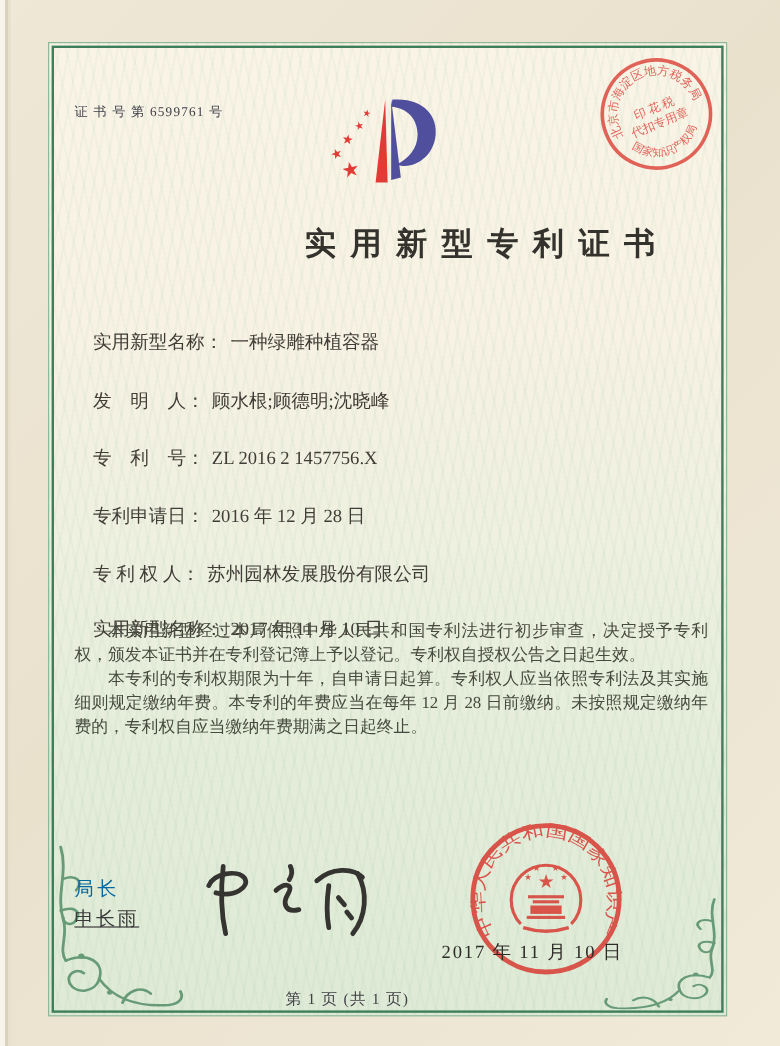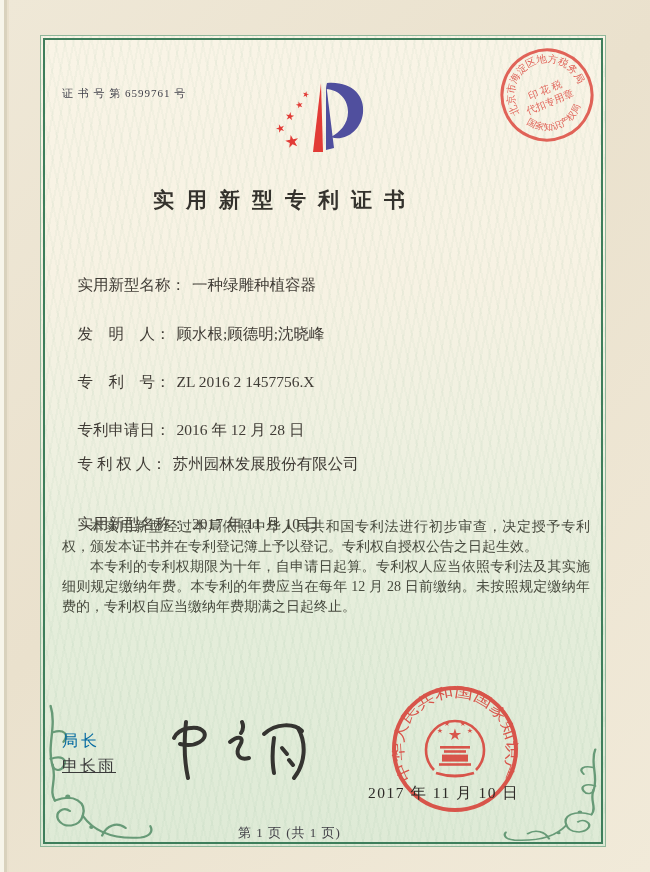--- a/index.html
+++ b/index.html
@@ -17,21 +17,21 @@
     background:
       repeating-linear-gradient(100deg,rgba(125,175,140,.06) 0 2px,rgba(0,0,0,0) 2px 8px),
       repeating-linear-gradient(78deg,rgba(125,175,140,.05) 0 2px,rgba(0,0,0,0) 2px 9px),
       linear-gradient(180deg,#f9f4e6 0%,#f7f2e3 30%,#eef0e0 52%,#e4edda 74%,#deead6 100%);
   }
   .frame{position:absolute;left:40px;top:35px;width:564px;height:810px;
     border:1px solid #8fb79a;}
   .frame::after{content:"";position:absolute;inset:2px;border:2px solid #3e7e5b;}
   .abs{position:absolute;}
   .cert-number{left:62px;top:86px;font-size:11px;letter-spacing:1px;color:#3f3f49;}
-  .title{left:0;top:186px;width:558px;text-align:center;font-size:21px;font-weight:600;
+  .title{left:0;top:186px;width:558px;text-align:right;font-size:26px;font-weight:600;
     letter-spacing:12px;padding-left:12px;box-sizing:border-box;color:#34322d;}
   .frow{left:62px;font-size:15.5px;color:#403c36;white-space:pre;}
   .frow .fvalue{margin-left:6px;margin-top:36px;}
   .body-block{left:62px;top:517px;width:528px;font-size:14px;line-height:20px;
     text-align:justify;color:#474a3e;}
   .body-block p{margin:0;text-indent:2em;}
   .sig-title{left:62px;top:731px;font-size:16px;letter-spacing:3px;color:#0369a1;}
   .sig-name{left:62px;top:756px;font-size:16px;letter-spacing:2px;color:#3a3a3a;text-decoration:underline;}
   .issue-date{left:368px;top:783px;font-size:15.5px;letter-spacing:1.5px;color:#2e2b28;z-index:4;}
   .footer{left:238px;top:824px;font-size:13px;letter-spacing:1px;color:#403f46;}
@@ -111,21 +111,21 @@
   </div>
   <div class="abs frow" style="top:306px">
     <span class="flabel">发　明　人：</span><span class="fvalue">顾水根;顾德明;沈晓峰</span>
   </div>
   <div class="abs frow" style="top:354px">
     <span class="flabel">专　利　号：</span><span class="fvalue">ZL 2016 2 1457756.X</span>
   </div>
   <div class="abs frow" style="top:402px">
     <span class="flabel">专利申请日：</span><span class="fvalue">2016 年 12 月 28 日</span>
   </div>
-  <div class="abs frow" style="top:436px">
+  <div class="abs frow" style="top:450px">
     <span class="flabel">专 利 权 人：</span><span class="fvalue">苏州园林发展股份有限公司</span>
   </div>
   <div class="abs frow" style="top:496px">
     <span class="flabel">实用新型名称：</span><span class="fvalue">2017 年 11 月 10 日</span>
   </div>
 
   <div class="abs body-block">
     <p>本实用新型经过本局依照中华人民共和国专利法进行初步审查，决定授予专利权，颁发本证书并在专利登记簿上予以登记。专利权自授权公告之日起生效。</p>
     <p>本专利的专利权期限为十年，自申请日起算。专利权人应当依照专利法及其实施细则规定缴纳年费。本专利的年费应当在每年 12 月 28 日前缴纳。未按照规定缴纳年费的，专利权自应当缴纳年费期满之日起终止。</p>
   </div>

